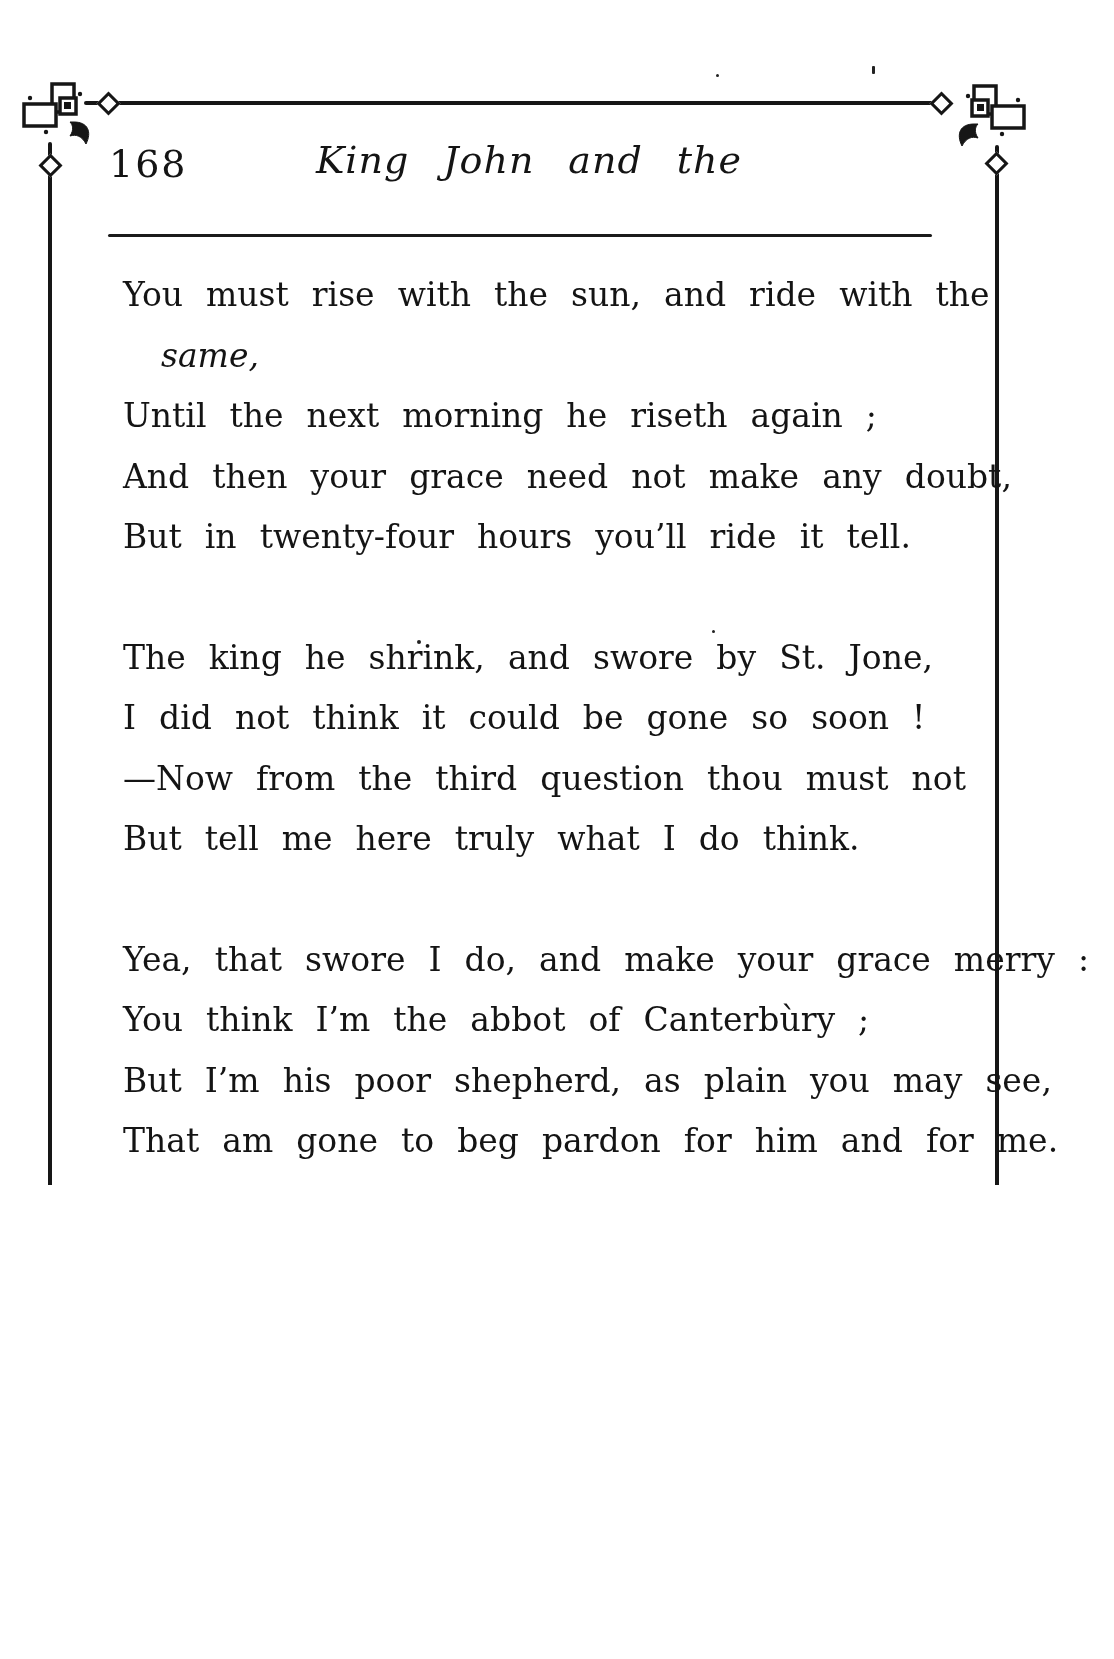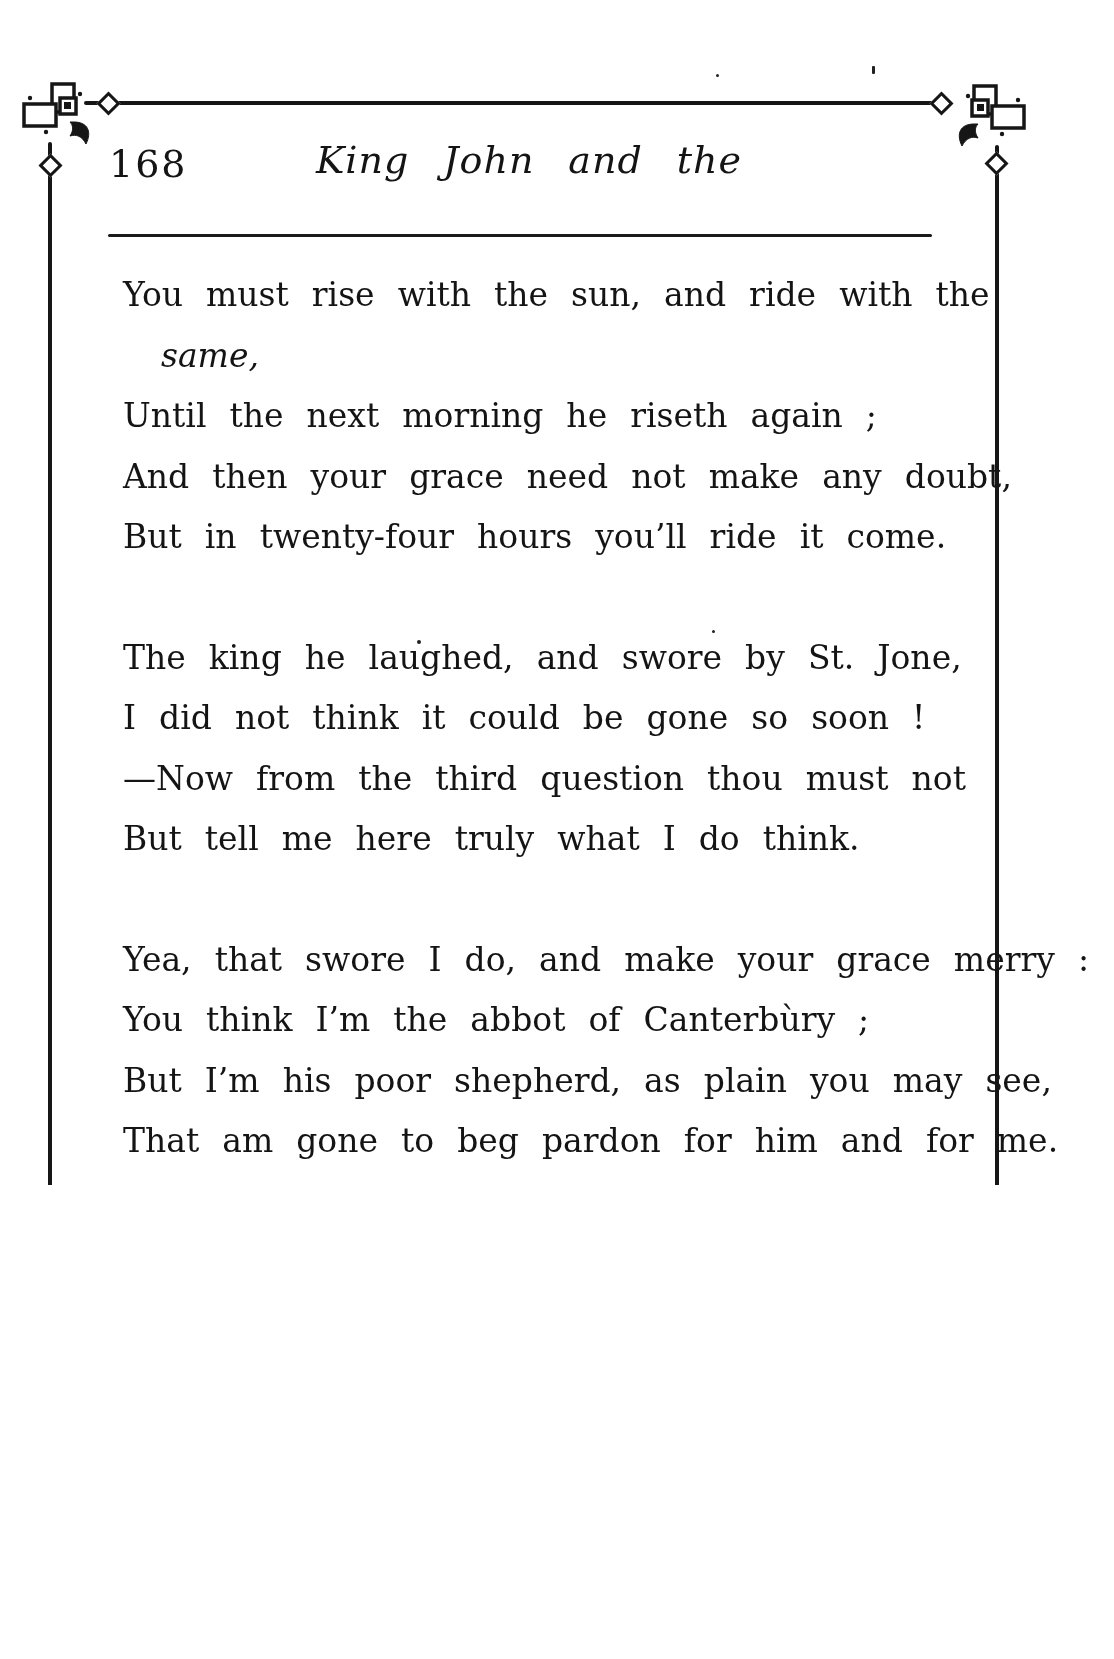--- a/index.html
+++ b/index.html
@@ -169,24 +169,24 @@
     <div class="running-title">King John and the</div>
   </div>
   <div class="header-rule"></div>
 
   <div class="poem">
       <div class="stanza">
         <div class="poem-line">You must rise with the sun, and ride with the</div>
         <div class="poem-line indent">same,</div>
         <div class="poem-line">Until the next morning he riseth again ;</div>
         <div class="poem-line">And then your grace need not make any doubt,</div>
-        <div class="poem-line">But in twenty-four hours you’ll ride it come.</div>
+        <div class="poem-line">But in twenty-four hours you’ll ride it tell.</div>
       </div>
       <div class="stanza">
-        <div class="poem-line">The king he laughed, and swore by St. Jone,</div>
+        <div class="poem-line">The king he shrink, and swore by St. Jone,</div>
         <div class="poem-line">I did not think it could be gone so soon !</div>
         <div class="poem-line">—Now from the third question thou must not</div>
         <div class="poem-line">But tell me here truly what I do think.</div>
       </div>
       <div class="stanza">
         <div class="poem-line">Yea, that swore I do, and make your grace merry :</div>
         <div class="poem-line">You think I’m the abbot of Canterbùry ;</div>
         <div class="poem-line">But I’m his poor shepherd, as plain you may see,</div>
         <div class="poem-line">That am gone to beg pardon for him and for me.</div>
       </div>

